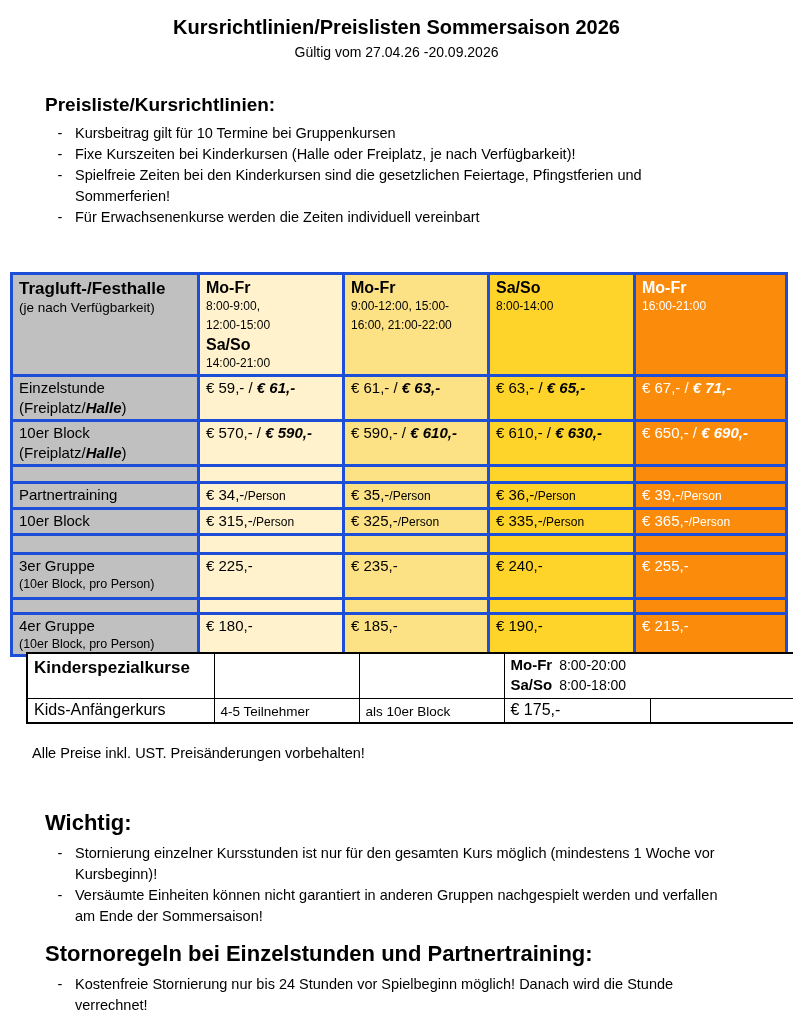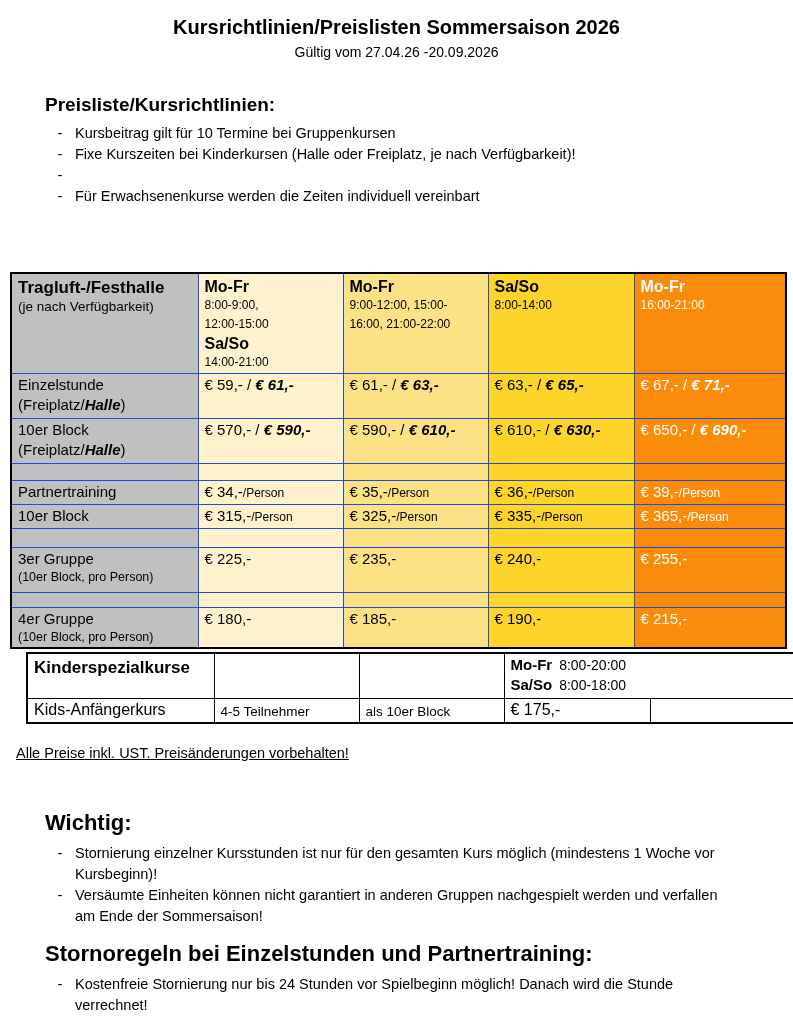--- a/index.html
+++ b/index.html
@@ -28,21 +28,21 @@
   .bullet { display: flex; line-height: 21px; font-size: 14.5px; }
   .bullet .dash { width: 30px; min-width: 30px; text-align: center; }
   .bullet .btext { max-width: 645px; }
 
   
   table { border-collapse: collapse; table-layout: fixed; }
   .t1 {
     position: absolute; top: 272px; left: 10px; width: 775px;
     border: 2px solid #000;
   }
-  .t1 td { border: 1px solid #1d4ed8; vertical-align: top; padding: 1px 6px; overflow: hidden; }
+  .t1 td { border: 3px solid #1d4ed8; vertical-align: top; padding: 1px 6px; overflow: hidden; }
   .cg { background: #c0c0c0; }
   .c2 { background: #fff2cc; }
   .c3 { background: #fce285; }
   .c4 { background: #fed42b; }
   .c5 { background: #fa8b0b; color: #ffffff; }
 
   .hrow { height: 100px; }
   .hrow td { padding-top: 3px; }
   .venue-title { font-size: 17px; font-weight: bold; line-height: 21px; }
   .venue-sub { font-size: 13.5px; line-height: 18px; }
@@ -71,21 +71,21 @@
   .t2 td { border: 1px solid #000; vertical-align: top; padding: 1px 6px; background: #fff; overflow: hidden; }
   .k-head { height: 45px; }
   .k-title { font-size: 17px; font-weight: bold; line-height: 21px; padding-top: 2px; }
   .k-row { height: 23px; }
   .k-name { font-size: 16px; line-height: 20px; }
   .k-small { font-size: 13.5px; line-height: 19px; padding-top: 2px; }
   .k-price { font-size: 16px; line-height: 20px; }
   .kday { font-size: 15px; font-weight: bold; line-height: 20px; }
   .ktime { font-size: 14px; margin-left: 7px; }
 
-  .note { position: absolute; top: 745px; left: 16px; font-size: 14.5px; text-decoration: underline; }
+  .note { position: absolute; top: 745px; left: 32px; font-size: 14.5px; }
 
   .wichtig { position: absolute; top: 810px; left: 45px; width: 720px; }
   .h3 { font-size: 22px; font-weight: bold; }
   .storno { position: absolute; top: 941px; left: 45px; width: 720px; }
 </style>
 </head>
 <body>
 
 <div class="page">
 
@@ -98,20 +98,21 @@
       <div class="bullet">
         <span class="dash">-</span>
         <span class="btext">Kursbeitrag gilt für 10 Termine bei Gruppenkursen</span>
       </div>
       <div class="bullet">
         <span class="dash">-</span>
         <span class="btext">Fixe Kurszeiten bei Kinderkursen (Halle oder Freiplatz, je nach Verfügbarkeit)!</span>
       </div>
       <div class="bullet">
         <span class="dash">-</span>
+        <span class="btext">Spielfreie Zeiten bei den Kinderkursen sind die gesetzlichen Feiertage, Pfingstferien und Sommerferien!</span>
       </div>
       <div class="bullet">
         <span class="dash">-</span>
         <span class="btext">Für Erwachsenenkurse werden die Zeiten individuell vereinbart</span>
       </div>
     </div>
   </div>
 
   <table class="t1">
     <colgroup>

